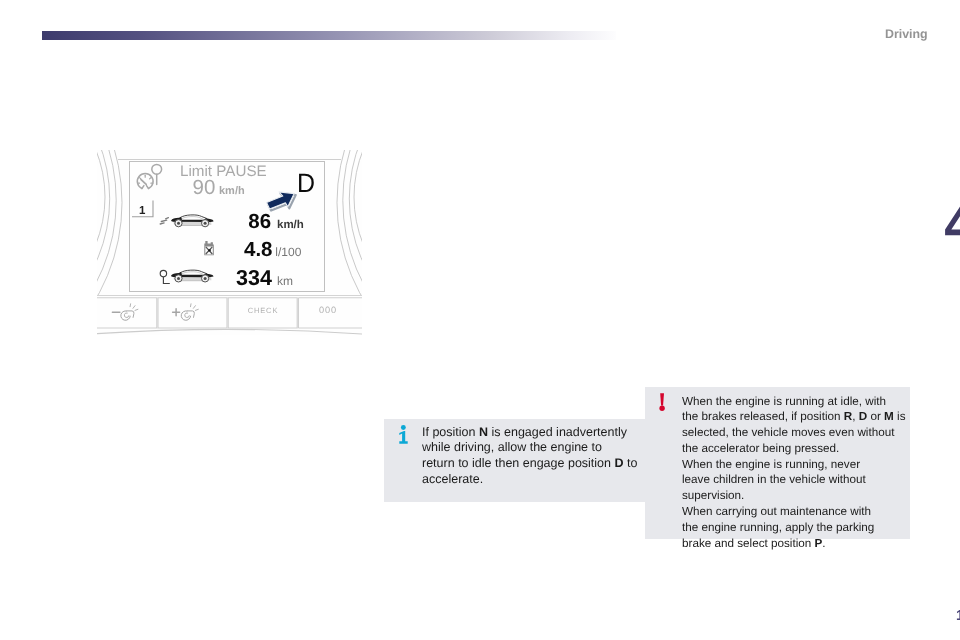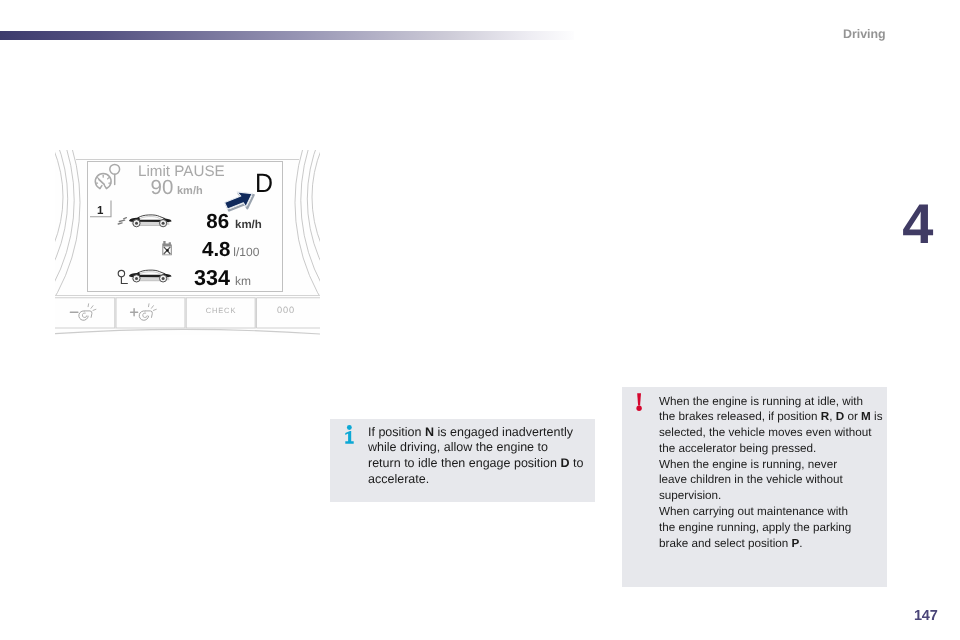--- a/index.html
+++ b/index.html
@@ -1,40 +1,40 @@
 <!DOCTYPE html>
 <html><head>
 <meta charset="utf-8">
 <style>
   html,body{margin:0;padding:0;}
   *{-webkit-font-smoothing:antialiased;text-rendering:geometricPrecision;}
   body{width:960px;height:640px;background:#ffffff;overflow:hidden;
        font-family:"Liberation Sans",sans-serif;position:relative;}
-  .page{position:absolute;inset:0;}
+  .page{position:absolute;inset:0;margin-left:42px;}
 
   
   .header-rule{position:absolute;left:0;top:31px;width:574px;height:9px;
     background:linear-gradient(to right,#3d3b6c 0%,#3e3c6e 0.9%,#545181 17.4%,#9795b4 52.3%,#ceccd8 78.4%,#eeedf3 92.3%,#fdfdfe 100%);}
   .header-title{position:absolute;left:843px;top:28px;font-size:12.4px;
     font-weight:700;color:#949494;letter-spacing:0px;line-height:12px;
     filter:blur(0.55px);}
 
   
   .chapter-tab{position:absolute;left:898.8px;top:199.8px;width:45.6px;height:49.9px;
     background:#fff;}
   .chapter-tab span{position:absolute;left:3.4px;top:-3.6px;font-size:56px;font-weight:700;color:#403b64;
     font-family:"Liberation Sans",sans-serif;line-height:56px;}
 
   
   .cluster{position:absolute;left:55px;top:150px;width:265px;height:185px;background:#3b82f6;}
 
   
   .box{position:absolute;background:#e7e8ec;}
-  .box-info{left:330px;top:419px;width:265px;height:83px;}
-  .box-warn{left:622px;top:387px;width:265px;height:200px;}
+  .box-info{left:342px;top:419px;width:265px;height:83px;}
+  .box-warn{left:603px;top:387px;width:265px;height:152px;}
   .box .ico{position:absolute;}
   .box .ico .sr{position:absolute;width:1px;height:1px;overflow:hidden;clip:rect(0 0 0 0);white-space:nowrap;}
   .ico-info{left:14.6px;top:5.7px;}
   .ico-warn{left:14.3px;top:6.2px;}
   .box .txt{position:absolute;left:38px;top:5.6px;right:-14px;font-size:12.5px;
     line-height:15.8px;color:#1b1b1b;white-space:nowrap;}
   .box-warn .txt{font-size:11.7px;left:37px;top:6.5px;right:-40px;}
 
   
   .footer{position:absolute;left:678px;top:605px;font-size:30px;color:#b5b5b5;

